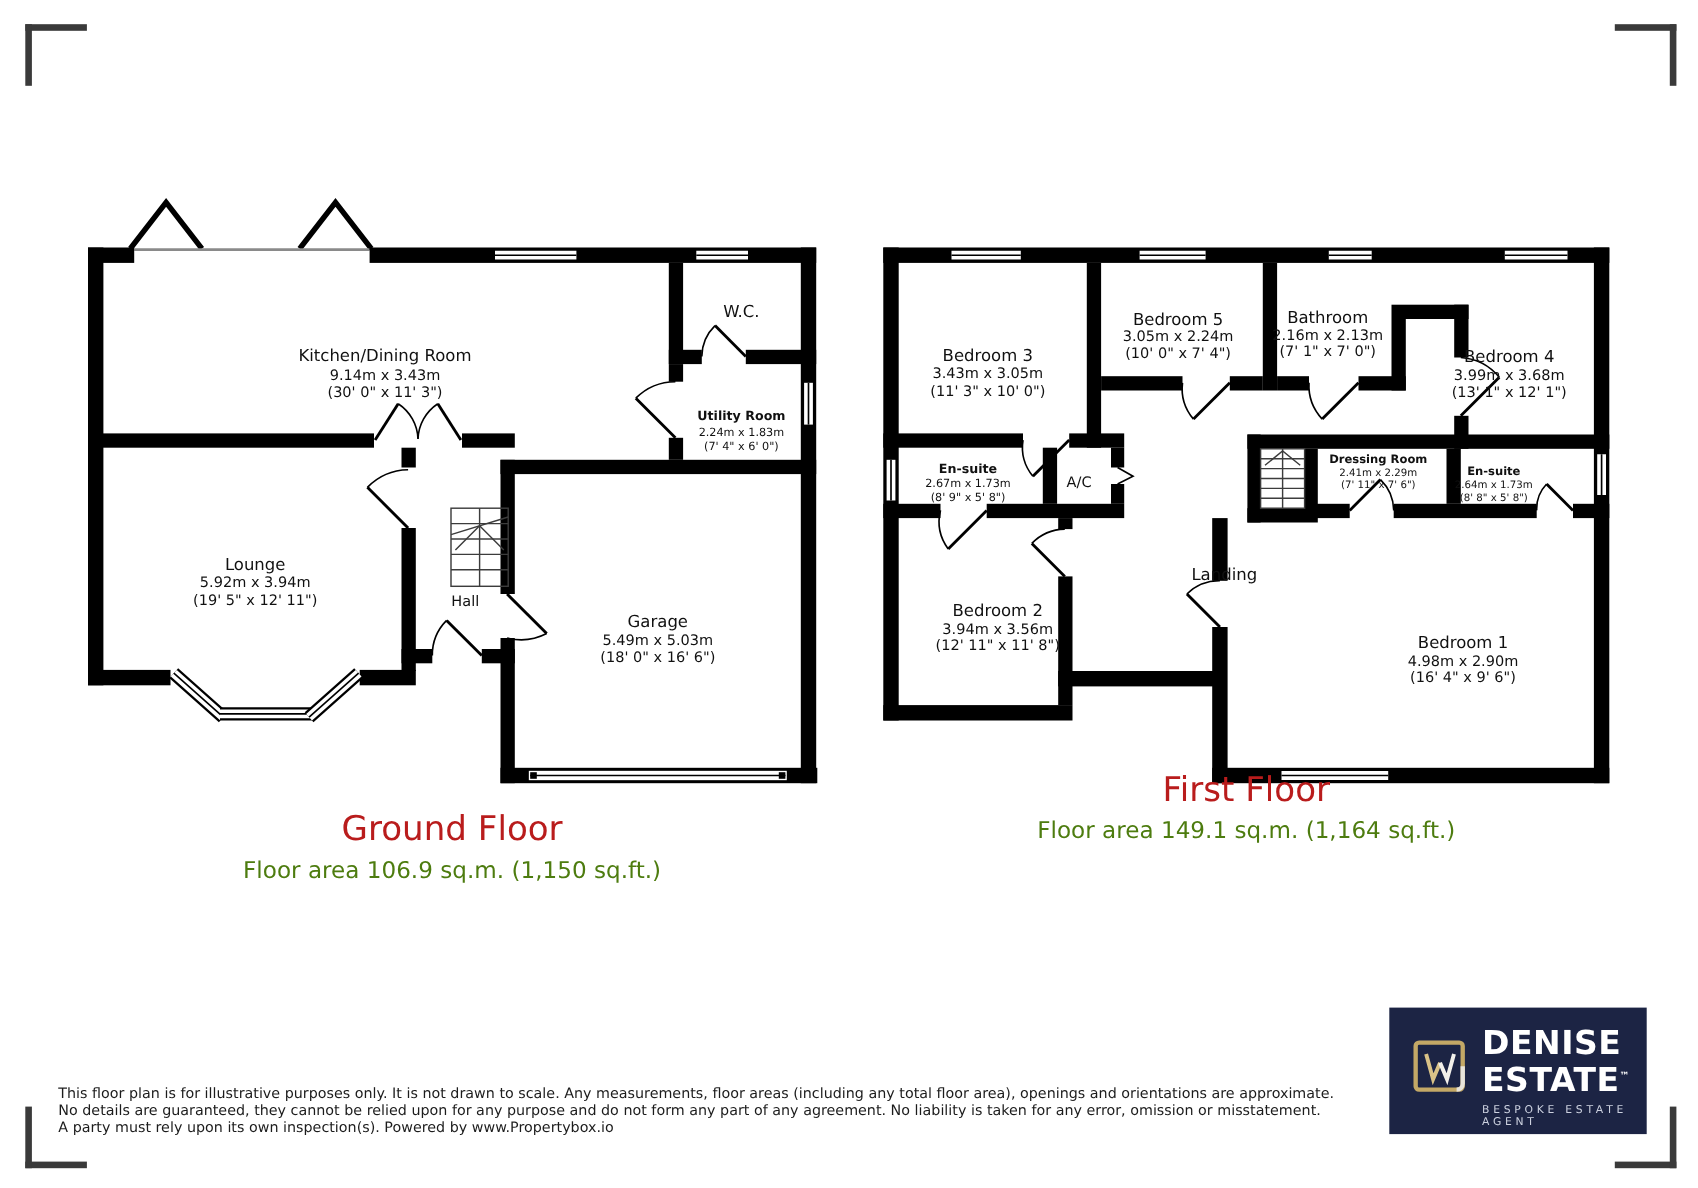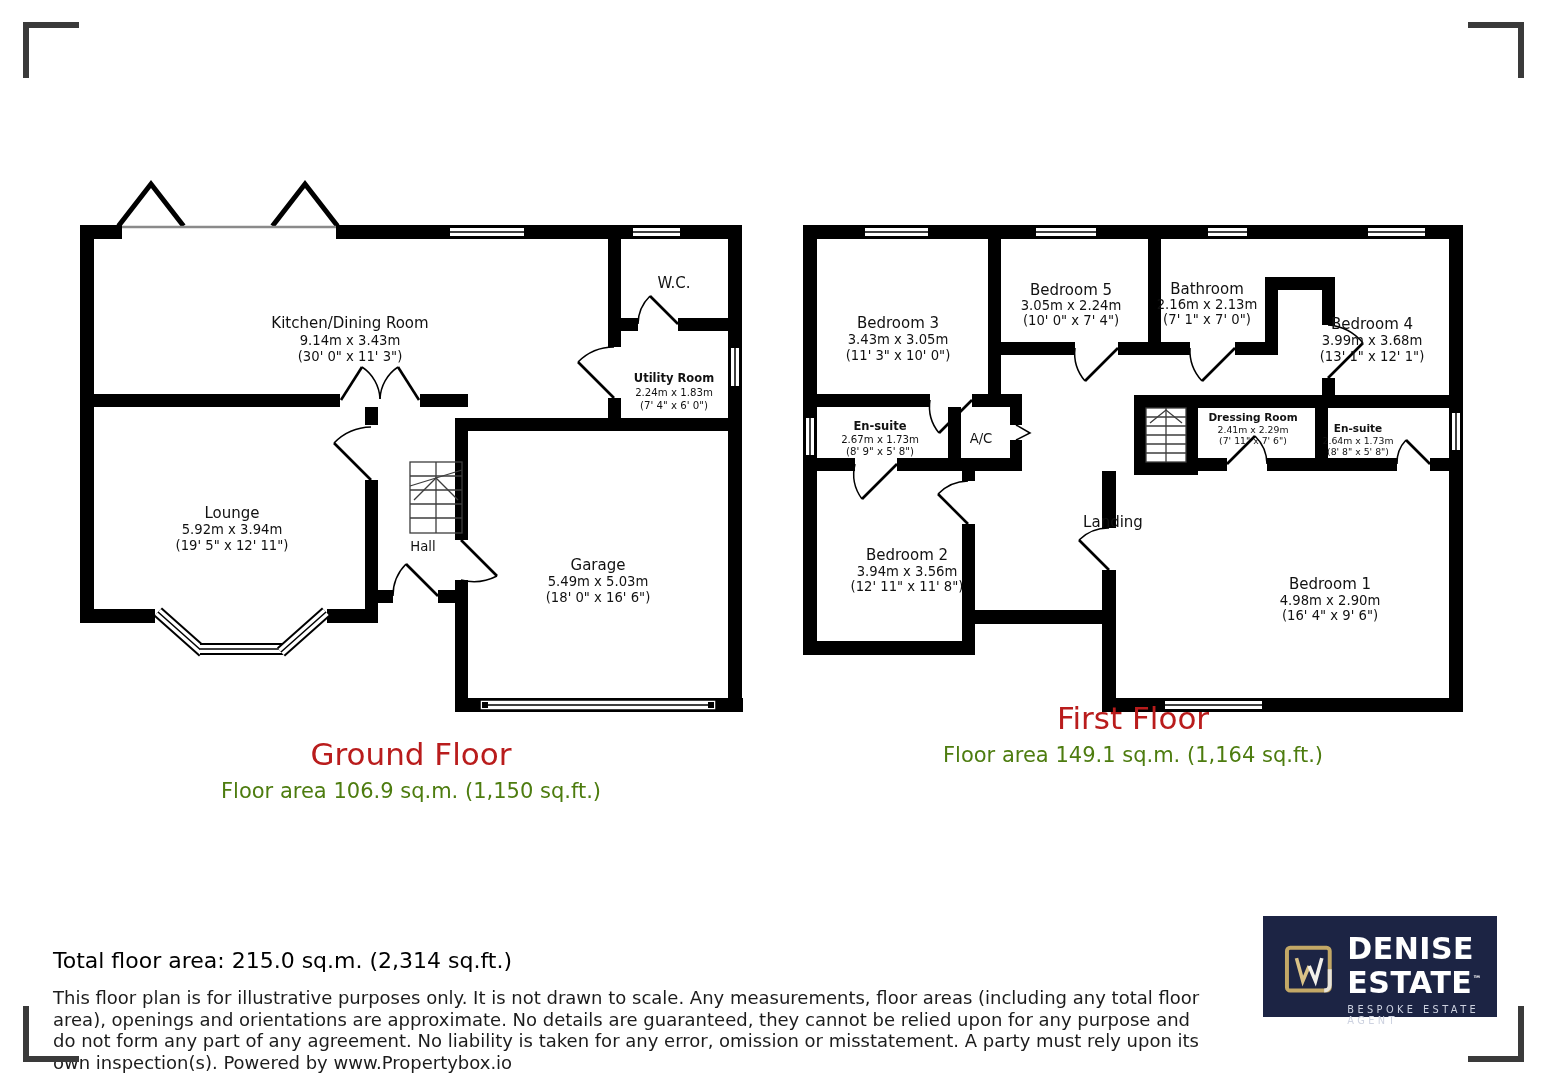--- a/index.html
+++ b/index.html
@@ -19,28 +19,28 @@
   text.rm{font-size:15px;text-anchor:middle;}
   text.dim{font-size:13.2px;text-anchor:middle;}
   text.smn{font-size:11.5px;text-anchor:middle;font-weight:bold;}
   text.smd{font-size:10.2px;text-anchor:middle;}
   text.tin{font-size:10.5px;text-anchor:middle;font-weight:bold;}
   text.tid{font-size:9.3px;text-anchor:middle;}
   .caption{position:absolute;text-align:center;}
   .caption .t{font-size:31px;color:#b91c1c;}
   .caption .a{font-size:21px;margin-top:7px;color:#4d7c0f;}
   #total{position:absolute;left:53px;top:948px;font-size:22px;color:#000;}
-  #disclaimer{position:absolute;left:53px;top:987px;width:1160px;font-size:18px;
+  #disclaimer{position:absolute;left:53px;top:987px;width:1160px;font-size:13px;
               line-height:1.2;color:#1c1c1c;}
   .crop{position:absolute;width:50px;height:50px;border:0 solid #3a3a3a;}
   #crop-tl{left:23px;top:22px;border-top-width:6px;border-left-width:6px;}
   #crop-tr{left:1468px;top:22px;border-top-width:6px;border-right-width:6px;}
   #crop-bl{left:23px;top:1006px;border-bottom-width:6px;border-left-width:6px;}
   #crop-br{left:1468px;top:1006px;border-bottom-width:6px;border-right-width:6px;}
-  #logo{position:absolute;left:1263px;top:916px;width:234px;height:101px;background:#1c2444;
+  #logo{position:absolute;left:1263px;top:916px;width:234px;height:115px;background:#1c2444;
         display:flex;align-items:flex-start;justify-content:flex-start;}
   #logo .mono{margin:21px 0 0 20px;}
   #logo .txt{margin:17px 0 0 12px;color:#fff;}
   #logo .n1,#logo .n2{font-size:30px;font-weight:bold;letter-spacing:.5px;line-height:31px;}
   #logo .n2 sup{font-size:9px;}
   #logo .tag{font-size:9.8px;letter-spacing:3.4px;color:#cdd2e0;margin-top:6px;}
 </style>
 </head>
 <body>
 
@@ -326,21 +326,20 @@
 
   <div class="caption" style="left:80px;top:736px;width:662px;">
     <div class="t">Ground Floor</div>
     <div class="a">Floor area 106.9 sq.m. (1,150 sq.ft.)</div>
   </div>
   <div class="caption" style="left:803px;top:700px;width:660px;">
     <div class="t">First Floor</div>
     <div class="a">Floor area 149.1 sq.m. (1,164 sq.ft.)</div>
   </div>
 
-  <div id="total">Total floor area: 215.0 sq.m. (2,314 sq.ft.)</div>
   <div id="disclaimer">This floor plan is for illustrative purposes only. It is not drawn to scale. Any measurements, floor areas (including any total floor area), openings and orientations are approximate. No details are guaranteed, they cannot be relied upon for any purpose and do not form any part of any agreement. No liability is taken for any error, omission or misstatement. A party must rely upon its own inspection(s). Powered by www.Propertybox.io</div>
 
   <div class="crop" id="crop-tl"></div>
   <div class="crop" id="crop-tr"></div>
   <div class="crop" id="crop-bl"></div>
   <div class="crop" id="crop-br"></div>
 
   <div id="logo">
     <svg class="mono" width="66" height="66" viewBox="0 0 66 66">
       <rect x="5" y="5" width="54" height="54" rx="4" fill="none" stroke="#c3a866" stroke-width="5"></rect>

